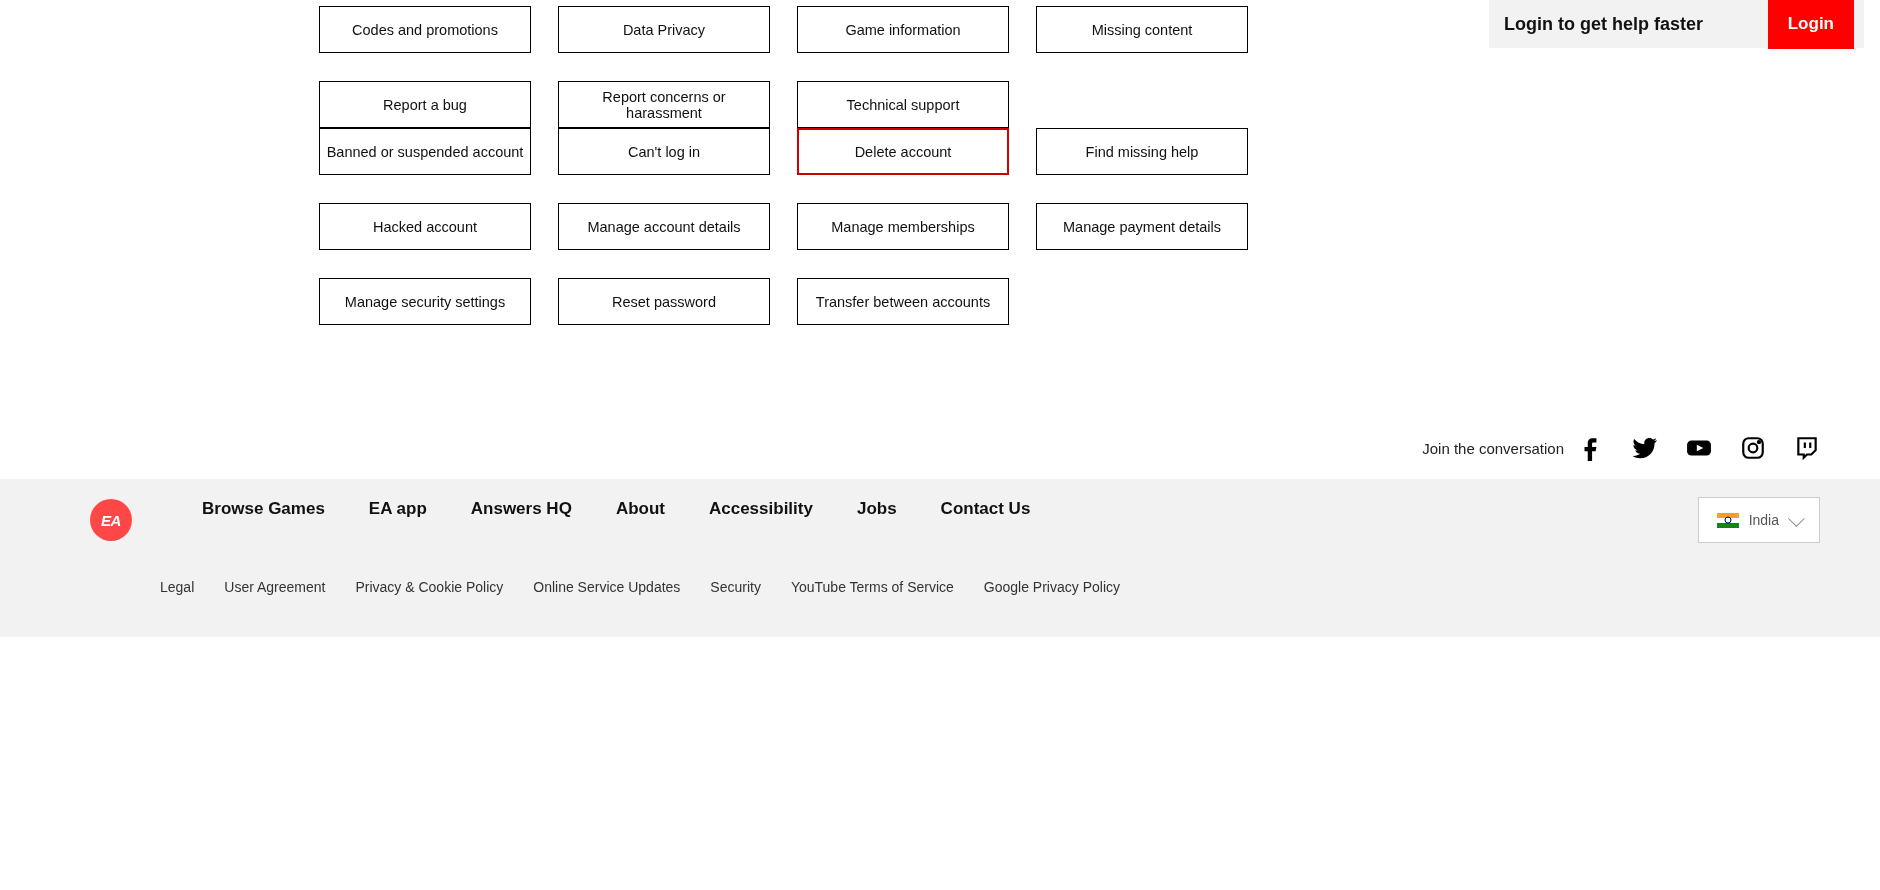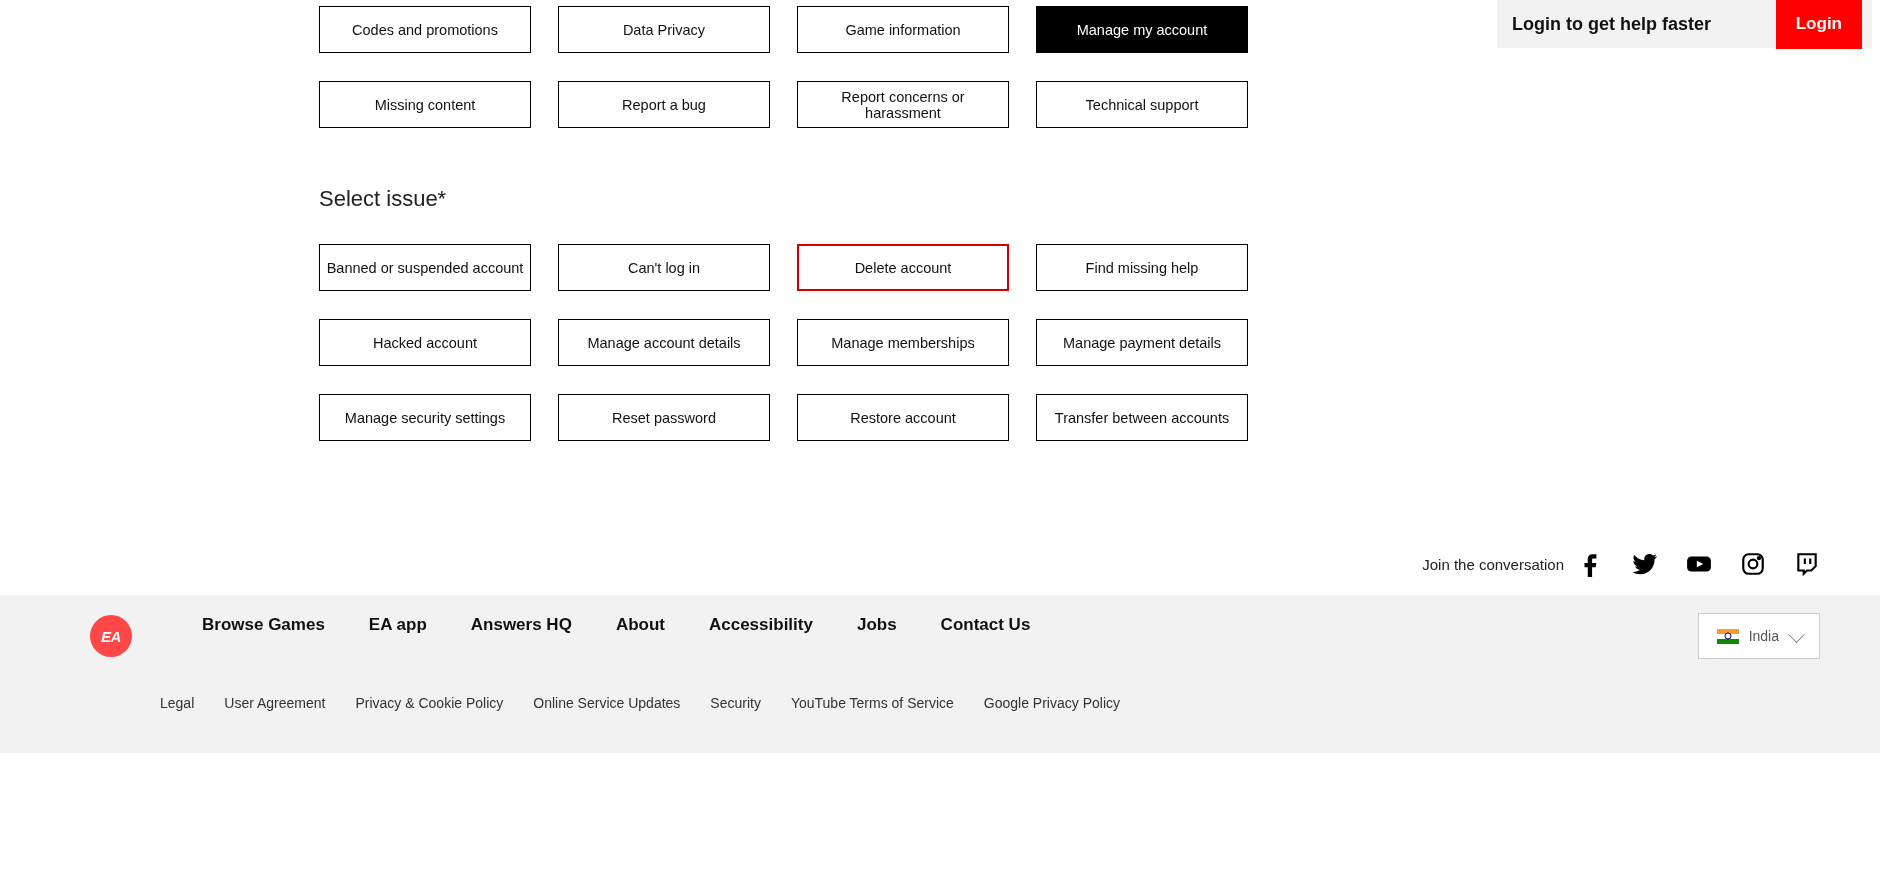--- a/index.html
+++ b/index.html
@@ -4,21 +4,21 @@
 <style>
   * { box-sizing: border-box; margin: 0; padding: 0; }
   body {
     font-family: -apple-system, BlinkMacSystemFont, "Segoe UI", Arial, sans-serif;
     background: #fff;
     width: 1880px;
     color: #000;
   }
   .login-bar {
     position: fixed;
-    top: 0; right: 8px;
+    top: 0; right: 16px;
     width: 375px;
     height: 48px;
     background: #f2f2f2;
     display: flex;
     align-items: center;
     justify-content: space-between;
     padding: 0 10px 0 15px;
     z-index: 50;
   }
   .login-bar-text {
@@ -185,38 +185,34 @@
   <div class="tile-grid" id="topic-grid">
       <div class="tile">
         <span>Codes and promotions</span>
       </div>
       <div class="tile">
         <span>Data Privacy</span>
       </div>
       <div class="tile">
         <span>Game information</span>
       </div>
-      <div class="tile selected-black">
-        <span>Manage my account</span>
-      </div>
       <div class="tile">
         <span>Missing content</span>
       </div>
       <div class="tile">
         <span>Report a bug</span>
       </div>
       <div class="tile">
         <span>Report concerns or harassment</span>
       </div>
       <div class="tile">
         <span>Technical support</span>
       </div>
     </div>
 
-  <h2 class="section-heading">Select issue*</h2>
   <div class="tile-grid" id="issue-grid">
       <div class="tile">
         <span>Banned or suspended account</span>
       </div>
       <div class="tile">
         <span>Can't log in</span>
       </div>
       <div class="tile selected-red">
         <span>Delete account</span>
       </div>
@@ -233,23 +229,20 @@
         <span>Manage memberships</span>
       </div>
       <div class="tile">
         <span>Manage payment details</span>
       </div>
       <div class="tile">
         <span>Manage security settings</span>
       </div>
       <div class="tile">
         <span>Reset password</span>
-      </div>
-      <div class="tile">
-        <span>Restore account</span>
       </div>
       <div class="tile">
         <span>Transfer between accounts</span>
       </div>
     </div>
 
 </div>
 
 <div class="conversation-row">
   <span class="conv-text">Join the conversation</span>

